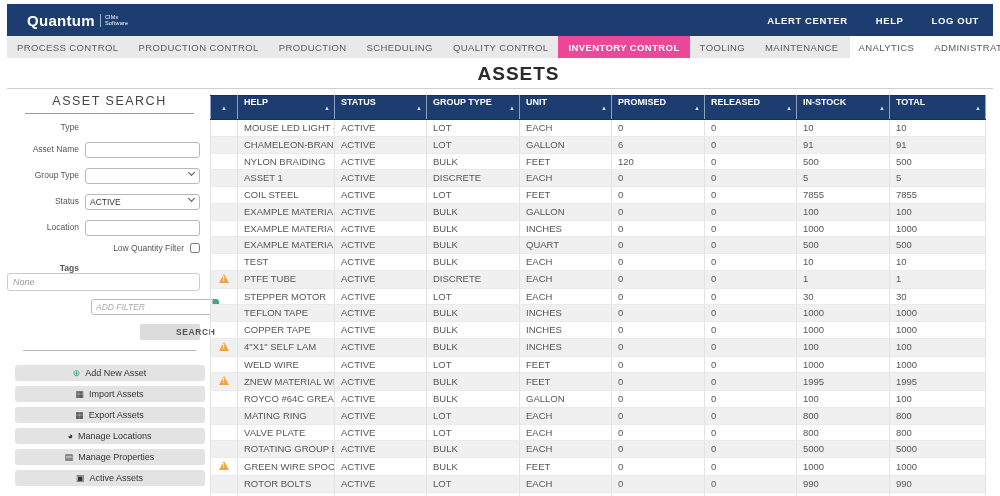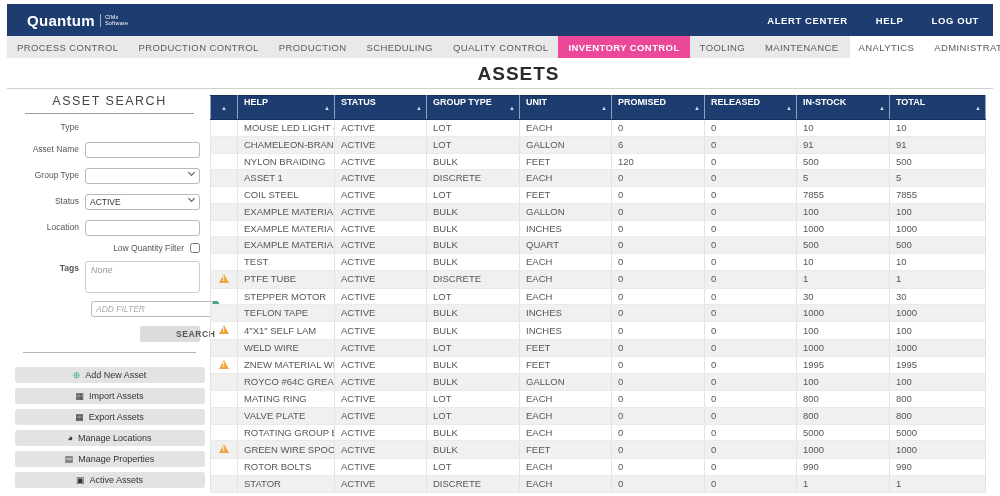--- a/index.html
+++ b/index.html
@@ -41,21 +41,21 @@
   .ctrl input[type=text], .ctrl select, .selectbox {
     width:100%; height:16px; border:1px solid #b9b9b9; border-radius:3px; background:#fff;
     font-family:"Liberation Sans",sans-serif; font-size:8.5px; color:#333; padding:0 4px;
     -webkit-appearance:none; appearance:none; }
   .chev { position:absolute; right:6px; top:5px; width:5px; height:5px;
     border-right:1.4px solid #555; border-bottom:1.4px solid #555; transform:rotate(45deg);
     pointer-events:none; }
   .check-row { display:flex; justify-content:flex-end; align-items:flex-end; margin:2px 12px 8px 0; }
   .check-row label { font-size:8.5px; color:#555; margin-right:6px; }
   .check-row input { width:10px; height:10px; }
-  .tags-row { display:flex; margin:0 12px 8px 0; }
+  .tags-row { display:flex; margin:0 12px 8px 0;flex-direction:column; }
   .tags-row label { width:78px; text-align:right; font-size:8.5px; font-weight:bold; color:#555; padding-right:6px; padding-top:2px; }
   .tags-box { flex:1; height:32px; border:1px solid #cccccc; border-radius:3px; background:#fff;
     font-size:9px; font-style:italic; color:#999; padding:3px 5px; }
   .filter-row { display:flex; margin:0 12px 9px 84px; }
   .filter-row input { flex:1; height:16px; border:1px solid #b9b9b9; border-radius:3px 0 0 3px;
     font-family:"Liberation Sans",sans-serif; font-size:8.5px; font-style:italic; color:#555; padding:0 4px; }
   .filter-row input::placeholder { color:#aaa; font-style:italic; }
   .add-filter-btn { width:17px; height:16px; background:#44a87a; color:#fff; border:none;
     border-radius:0 3px 3px 0; font-size:11px; font-weight:bold; line-height:14px; cursor:pointer; }
   .search-row { display:flex; justify-content:flex-end; margin:0 12px 10px 0; }
@@ -364,20 +364,31 @@
             <td>TEFLON TAPE</td>
             <td>ACTIVE</td>
             <td>BULK</td>
             <td>INCHES</td>
             <td>0</td>
             <td>0</td>
             <td>1000</td>
             <td>1000</td>
           </tr>
           <tr>
+            <td></td>
+            <td>COPPER TAPE</td>
+            <td>ACTIVE</td>
+            <td>BULK</td>
+            <td>INCHES</td>
+            <td>0</td>
+            <td>0</td>
+            <td>1000</td>
+            <td>1000</td>
+          </tr>
+          <tr>
             <td><span class="warn"></span></td>
             <td>4"X1" SELF LAM</td>
             <td>ACTIVE</td>
             <td>BULK</td>
             <td>INCHES</td>
             <td>0</td>
             <td>0</td>
             <td>100</td>
             <td>100</td>
           </tr>

